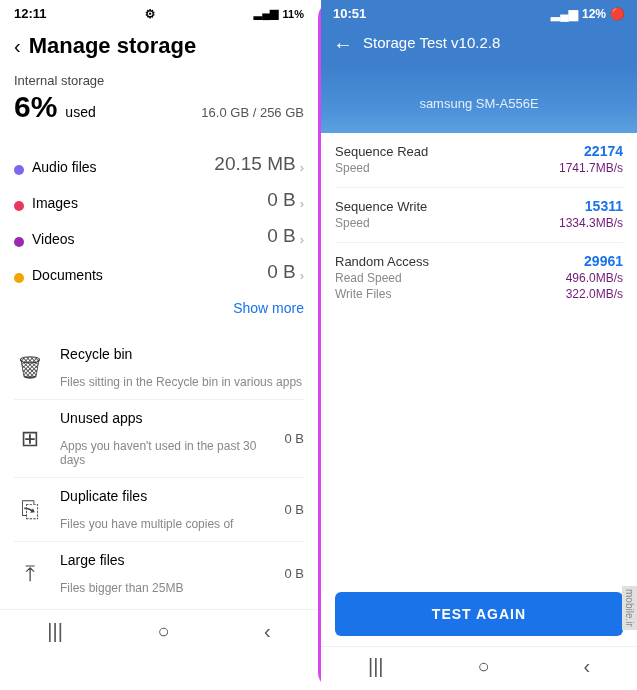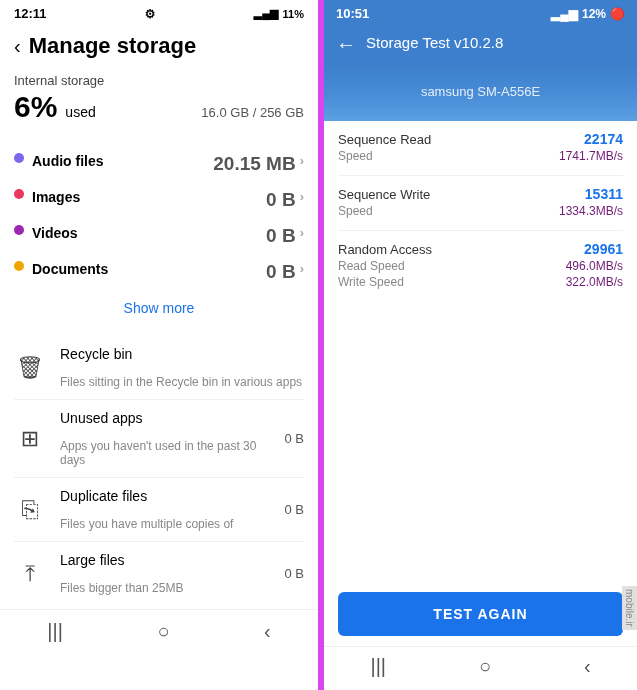--- a/index.html
+++ b/index.html
@@ -92,24 +92,23 @@
     }
 
     .storage-list {
       padding: 6px 14px;
       display: flex;
       flex-direction: column;
       gap: 0;
     }
     .storage-item {
       display: flex;
-      align-items: flex-start;
+      align-items: flex-end;
       padding: 7px 0;
       border-bottom: none;
-      font-weight: bold;
     }
     .dot {
       width: 10px;
       height: 10px;
       border-radius: 50%;
       margin-right: 8px;
       flex-shrink: 0;
     }
     .storage-item-name {
       font-size: 14px;
@@ -120,21 +119,21 @@
       font-size: 19px;
       color: #555;
       margin-right: 4px;
     }
     .chevron {
       font-size: 13px;
       color: #aaa;
     }
 
     .show-more {
-      text-align: center;
+      text-align: right;
       padding: 4px 14px 8px;
       font-size: 14px;
       color: #1a73e8;
       cursor: pointer;
     }
 
     .divider {
       height: 1px;
       background: #f0f0f0;
       margin: 4px 0;
@@ -178,21 +177,22 @@
     .nav-icon { font-size: 20px; color: #555; }
 
     
     .right-panel {
       width: 319px;
       height: 690px;
       background: #f5f5f5;
       display: flex;
       flex-direction: column;
       position: relative;
-      border-left: 6px solid #d946ef;
+      border-left: 3px solid #d946ef;
+      border-radius: 18px;
     }
 
     .status-bar-right {
       display: flex;
       justify-content: space-between;
       align-items: center;
       padding: 6px 12px 4px;
       background: #3d7fcc;
       font-size: 12px;
       font-weight: 600;
@@ -221,21 +221,21 @@
     }
     .score-number {
       font-size: 58px;
       font-weight: 700;
       color: #fff;
       line-height: 1;
     }
     .score-device {
       font-size: 13px;
       color: rgba(255,255,255,0.85);
-      margin-top: 0;
+      margin-top: 12px;
     }
 
     .results-section {
       background: #fff;
       flex: 1;
       padding: 0 14px;
       overflow: hidden;
     }
 
     .result-group {
@@ -451,21 +451,21 @@
     <div class="result-group">
       <div class="result-row">
         <span class="result-label">Random Access</span>
         <span class="result-value-blue">29961</span>
       </div>
       <div class="result-row">
         <span class="result-sub-label">Read Speed</span>
         <span class="result-sub-value">496.0MB/s</span>
       </div>
       <div class="result-row">
-        <span class="result-sub-label">Write Speed</span>
+        <span class="result-sub-label">Write Files</span>
         <span class="result-sub-value">322.0MB/s</span>
       </div>
     </div>
 
   </div>
 
   <div class="test-again-container">
     <button class="test-again-btn">TEST AGAIN</button>
   </div>
 

